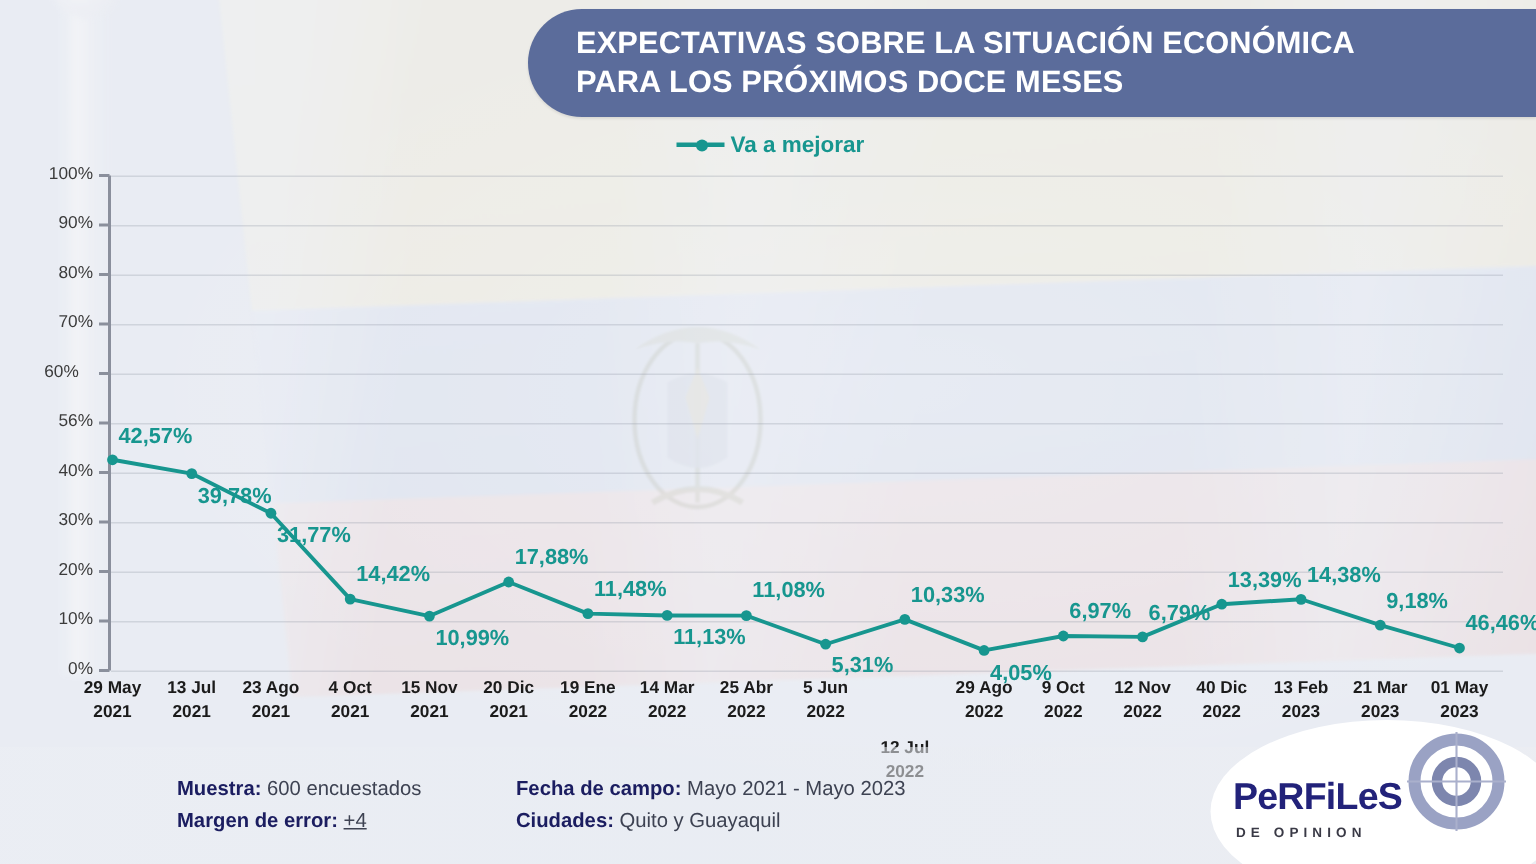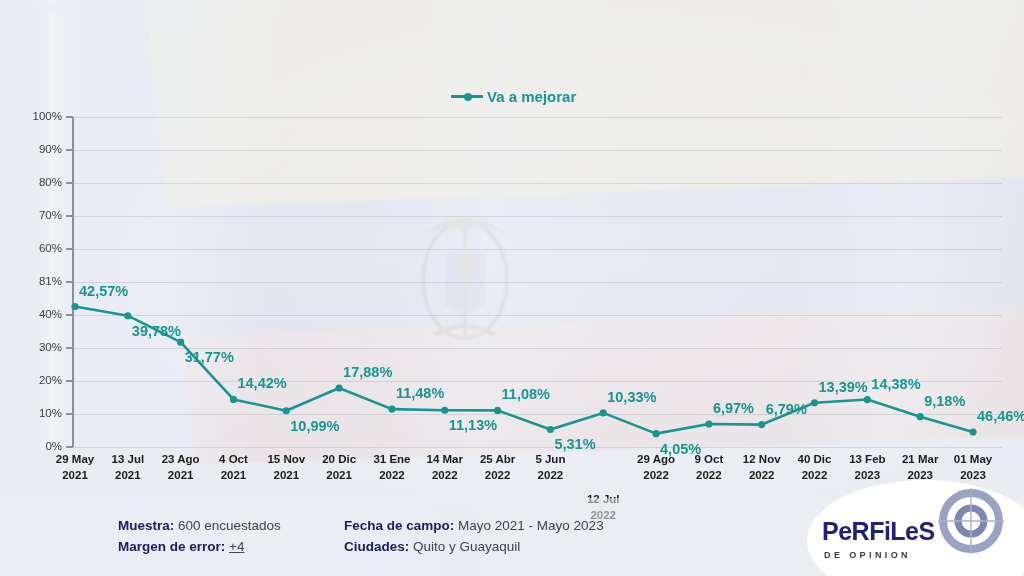--- a/index.html
+++ b/index.html
@@ -101,20 +101,26 @@
         <path d="M40 70 Q60 58 80 70 L80 120 Q60 134 40 120Z" fill="#aeb6c8" opacity=".8"></path>
         <path d="M52 80 L60 60 L68 80 L60 108Z" fill="#d8c78a" opacity=".85"></path>
       </svg>
     </div>
     <div class="flagpole"></div>
     <div class="pole-knob"></div>
     <div class="glow"></div>
     <div class="veil"></div>
   </div>
 
+  <div class="title-bar">
+    <div class="title-text">
+      <span>EXPECTATIVAS SOBRE LA SITUACIÓN ECONÓMICA</span>
+      <span>PARA LOS PRÓXIMOS DOCE MESES</span>
+    </div>
+  </div>
 
   <div class="legend">
     <div class="legend-line"></div>
     <div class="legend-label">Va a mejorar</div>
   </div>
 
   <div id="chart-area">
     <div id="grid-layer">
         <div class="gridline" style="top: 117px;"></div>
         <div class="gridline" style="top: 150px;"></div>
@@ -132,23 +138,23 @@
     <div id="ylabels">
         <div class="ytick" style="top: 116.2px;"></div>
         <div class="ylabel" style="left: 20px; top: 110px;">100%</div>
         <div class="ytick" style="top: 149.2px;"></div>
         <div class="ylabel" style="left: 20px; top: 143px; text-align: right;">90%</div>
         <div class="ytick" style="top: 182.2px;"></div>
         <div class="ylabel" style="left: 20px; top: 176px;">80%</div>
         <div class="ytick" style="top: 215.2px;"></div>
         <div class="ylabel" style="left: 20px; top: 209px;">70%</div>
         <div class="ytick" style="top: 248.2px;"></div>
-        <div class="ylabel" style="left: 20px; top: 242px;">60%</div>
+        <div class="ylabel" style="left: 20px; top: 242px; text-align: center;">60%</div>
         <div class="ytick" style="top: 281.2px;"></div>
-        <div class="ylabel" style="left: 20px; top: 275px;">81%</div>
+        <div class="ylabel" style="left: 20px; top: 275px;">56%</div>
         <div class="ytick" style="top: 314.2px;"></div>
         <div class="ylabel" style="left: 20px; top: 308px;">40%</div>
         <div class="ytick" style="top: 347.2px;"></div>
         <div class="ylabel" style="left: 20px; top: 341px;">30%</div>
         <div class="ytick" style="top: 380.2px;"></div>
         <div class="ylabel" style="left: 20px; top: 374px;">20%</div>
         <div class="ytick" style="top: 413.2px;"></div>
         <div class="ylabel" style="left: 20px; top: 407px;">10%</div>
         <div class="ytick" style="top: 446.2px;"></div>
         <div class="ylabel" style="left: 20px; top: 440px;">0%</div>
@@ -215,21 +221,21 @@
         </div>
         <div class="xlab" style="left: 250.294px; top: 0px; width: 72px;">
           <b>15 Nov</b>
           <b>2021</b>
         </div>
         <div class="xlab" style="left: 303.118px; top: 0px; width: 72px;">
           <b>20 Dic</b>
           <b>2021</b>
         </div>
         <div class="xlab" style="left: 355.941px; top: 0px; width: 72px;">
-          <b>31 Ene</b>
+          <b>19 Ene</b>
           <b>2022</b>
         </div>
         <div class="xlab" style="left: 408.765px; top: 0px; width: 72px;">
           <b>14 Mar</b>
           <b>2022</b>
         </div>
         <div class="xlab" style="left: 461.588px; top: 0px; width: 72px;">
           <b>25 Abr</b>
           <b>2022</b>
         </div>

